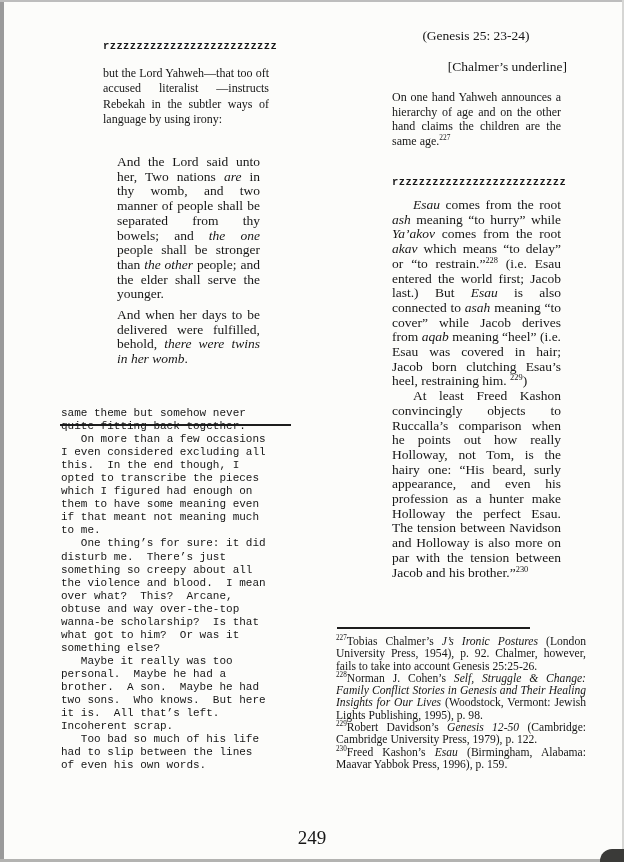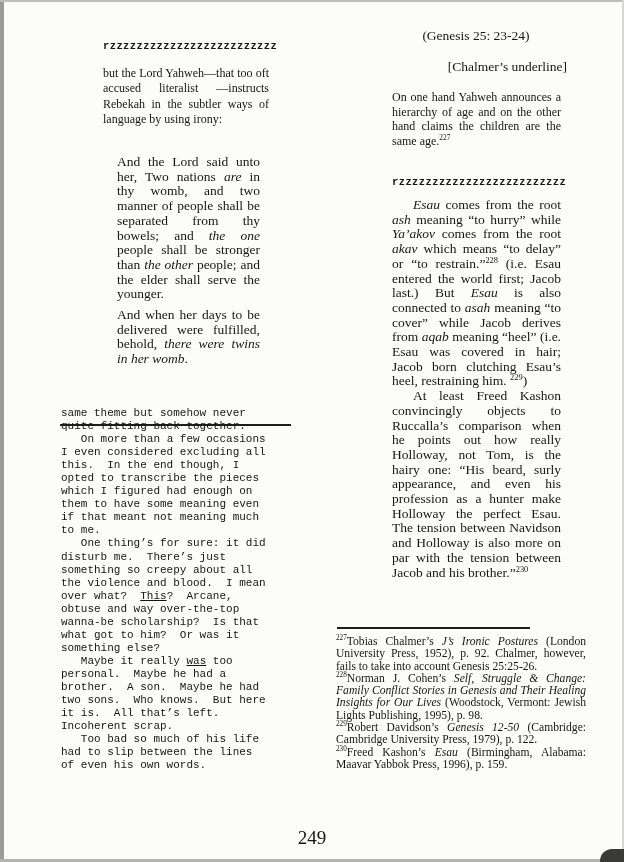--- a/index.html
+++ b/index.html
@@ -32,21 +32,21 @@
   .rule { position:absolute; height:1.5px; background:#1d1d1d; }
 
   .rcol-flow p { margin:0; text-indent:21px; }
 
   .footnotes { text-align:justify; font-size:11.6px; line-height:12.3px; }
   .footnotes .fn { margin:0; }
 
   .pagenum { position:absolute; left:0; right:0; top:827px; text-align:center; font-size:19px; }
 
   .s-i { font-style:italic; }
-  .s-u { text-decoration:underline; }
+  .s-u { }
   .s-iu { font-style:italic; }
   .s-p { vertical-align:super; font-size:0.62em; line-height:0; }
 </style>
 </head>
 <body>
 
 <div class="page">
 
   <div class="edge-left"></div>
   <div class="edge-top"></div>
@@ -102,21 +102,21 @@
   <div class="zdivider" style="left:392px; top:176px;">rzzzzzzzzzzzzzzzzzzzzzzzzz</div>
 
   <div class="rcol-flow" style="position:absolute; left:392px; top:198px; width:169px;">
     <p class="quote" style="line-height:14.7px;"><span class="s-i">Esau</span><span> comes from the root </span><span class="s-i">ash</span><span> meaning “to hurry” while </span><span class="s-i">Ya’akov</span><span> comes from the root </span><span class="s-i">akav</span><span> which means “to delay” or “to restrain.”</span><span class="s-p">228</span><span> (i.e. Esau entered the world first; Jacob last.) But </span><span class="s-i">Esau</span><span> is also connected to </span><span class="s-i">asah</span><span> meaning “to cover” while Jacob derives from </span><span class="s-i">aqab</span><span> meaning “heel” (i.e. Esau was covered in hair; Jacob born clutching Esau’s heel, restraining him. </span><span class="s-p">229</span><span>)</span></p>
     <p class="quote" style="line-height:14.7px;"><span>At least Freed Kashon convincingly objects to Ruccalla’s comparison when he points out how really Holloway, not Tom, is the hairy one: “His beard, surly appearance, and even his profession as a hunter make Holloway the perfect Esau. The tension between Navidson and Holloway is also more on par with the tension between Jacob and his brother.”</span><span class="s-p">230</span></p>
   </div>
 
   <div class="rule" style="left:337px; top:627px; width:193px;"></div>
 
   <div class="footnotes" style="position:absolute; left:336px; top:636px; width:250px;">
-    <p class="fn"><span class="s-p">227</span><span>Tobias Chalmer’s </span><span class="s-i">J’s Ironic Postures</span><span> (London University Press, 1952), p. 92. Chalmer, however, fails to take into account Genesis 25:25-26.</span></p>
+    <p class="fn"><span class="s-p">227</span><span>Tobias Chalmer’s </span><span class="s-i">J’s Ironic Postures</span><span> (London University Press, 1954), p. 92. Chalmer, however, fails to take into account Genesis 25:25-26.</span></p>
     <p class="fn"><span class="s-p">228</span><span>Norman J. Cohen’s </span><span class="s-i">Self, Struggle &amp; Change: Family Conflict Stories in Genesis and Their Healing Insights for Our Lives</span><span> (Woodstock, Vermont: Jewish Lights Publishing, 1995), p. 98.</span></p>
     <p class="fn"><span class="s-p">229</span><span>Robert Davidson’s </span><span class="s-i">Genesis 12-50</span><span> (Cambridge: Cambridge University Press, 1979), p. 122.</span></p>
     <p class="fn"><span class="s-p">230</span><span>Freed Kashon’s </span><span class="s-i">Esau</span><span> (Birmingham, Alabama: Maavar Yabbok Press, 1996), p. 159.</span></p>
   </div>
 
   <div class="pagenum">249</div>
 
 </div>
 
 </body></html>

